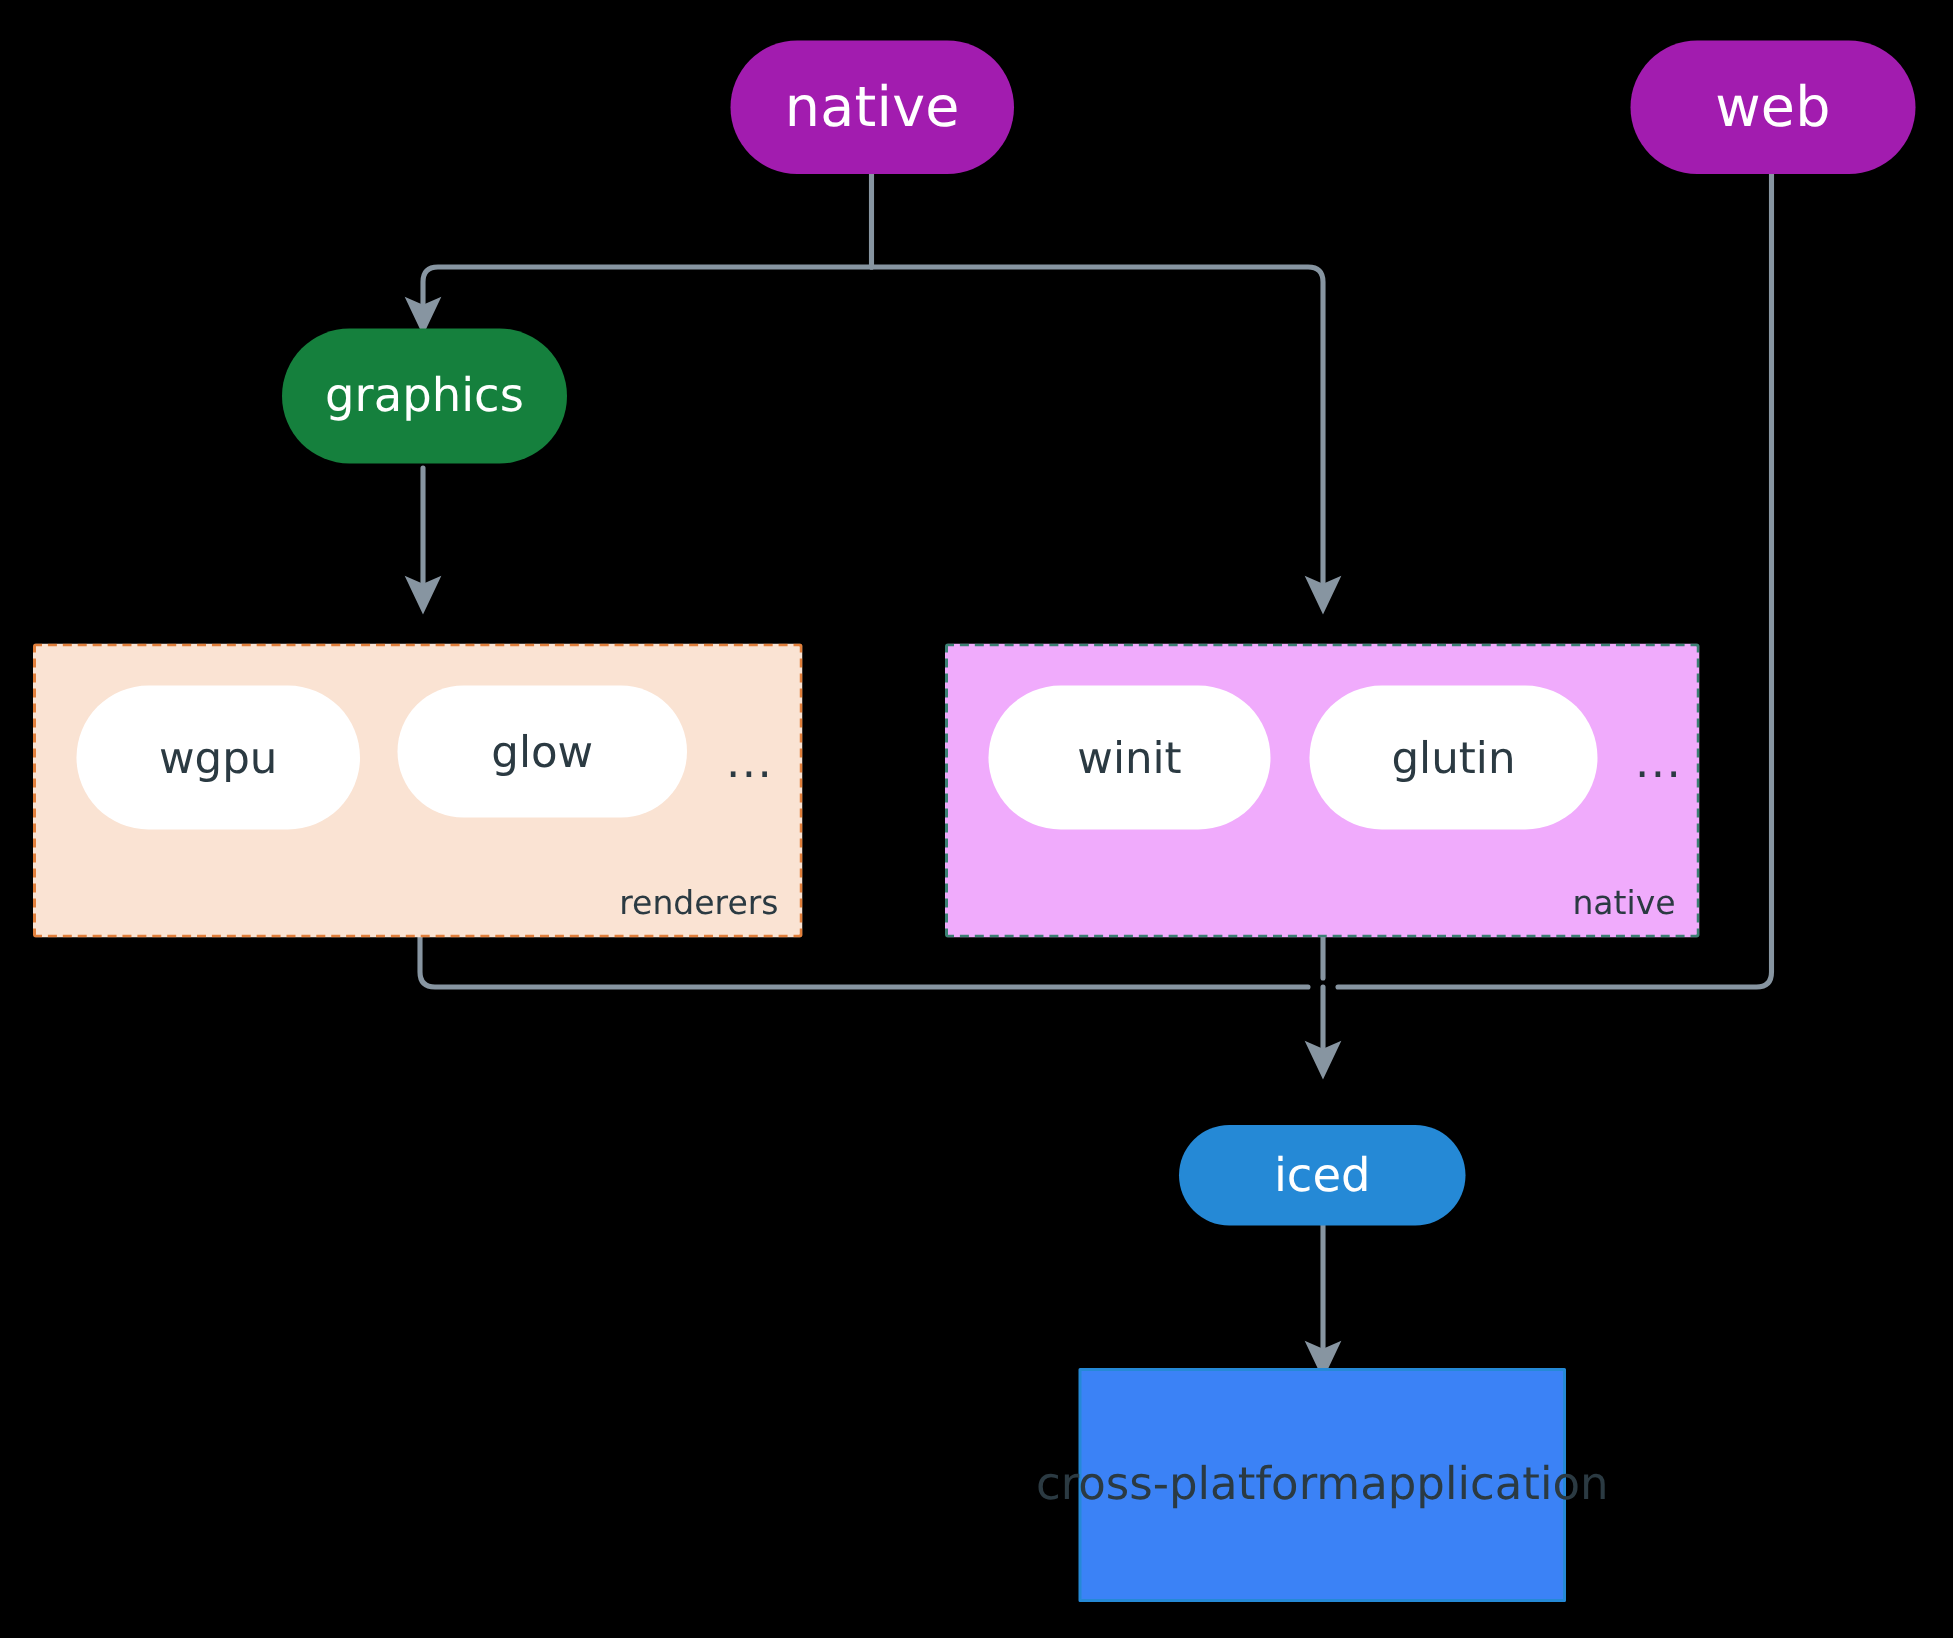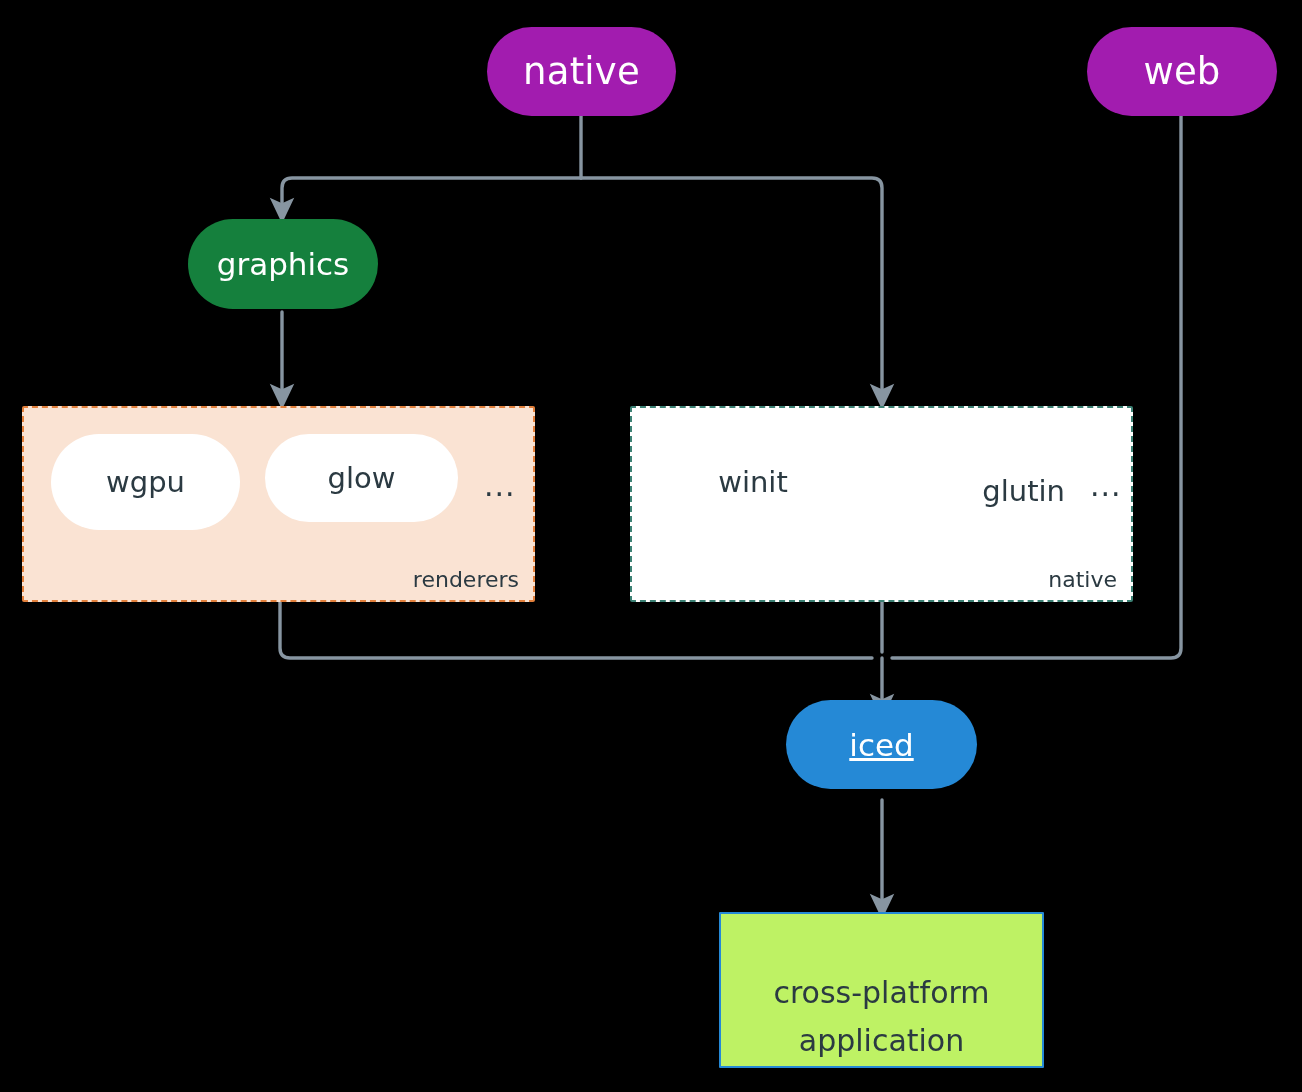--- a/index.html
+++ b/index.html
@@ -63,42 +63,42 @@
     font-size: 31px;
   }
   
   .leaf-pill {
     background: #ffffff;
     color: #2B3A42;
     font-size: 29px;
   }
   
   .app-box {
-    background: #bef264;
+    background: #3b82f6;
     border: 2px solid #2589D6;
     color: #2B3A42;
     font-size: 30px;
     line-height: 1.62;
     border-radius: 1px;
-    flex-direction: column;
-    justify-content: flex-end;
+    flex-direction: row;
   }
 
   
   .group-box {
     position: absolute;
     box-sizing: border-box;
     border-radius: 2px;
+    margin-top: 23px;
   }
   .group-renderers {
     background: #FAE3D3;
     border: 2px dashed #E2803C;
   }
   .group-shells {
-    background: #ffffff;
+    background: #f0abfc;
     border: 2px dashed #3C8174;
   }
   .group-label {
     position: absolute;
     right: 14px;
     bottom: 8px;
     font-size: 22px;
     color: #2B3A42;
     white-space: nowrap;
   }
@@ -164,28 +164,28 @@
       <span>glow</span>
     </div>
     <span class="ellipsis" style="left:460px; top:63px;">...</span>
     <span class="group-label">renderers</span>
   </div>
 
   <div class="group-box group-shells" style="left:630px; top:406px; width:503px; height:196px;">
     <div class="node pill leaf-pill" style="left:27px; top:26px; width:188px; height:96px;">
       <span>winit</span>
     </div>
-    <div class="node pill leaf-pill" style="left:241px; top:26px; width:192px; height:113px;justify-content:flex-end;">
+    <div class="node pill leaf-pill" style="left:241px; top:26px; width:192px; height:96px;">
       <span>glutin</span>
     </div>
     <span class="ellipsis" style="left:458px; top:63px;">...</span>
     <span class="group-label">native</span>
   </div>
 
-  <div class="node pill iced-pill" style="left:786px; top:700px; width:191px; height:89px;text-decoration:underline;">
+  <div class="node pill iced-pill" style="left:786px; top:750px; width:191px; height:67px;">
     <span>iced</span>
   </div>
 
   <div class="node app-box" style="left:719px; top:912px; width:325px; height:156px;">
     <span>cross-platform</span>
     <span>application</span>
   </div>
 
 </div>
 

